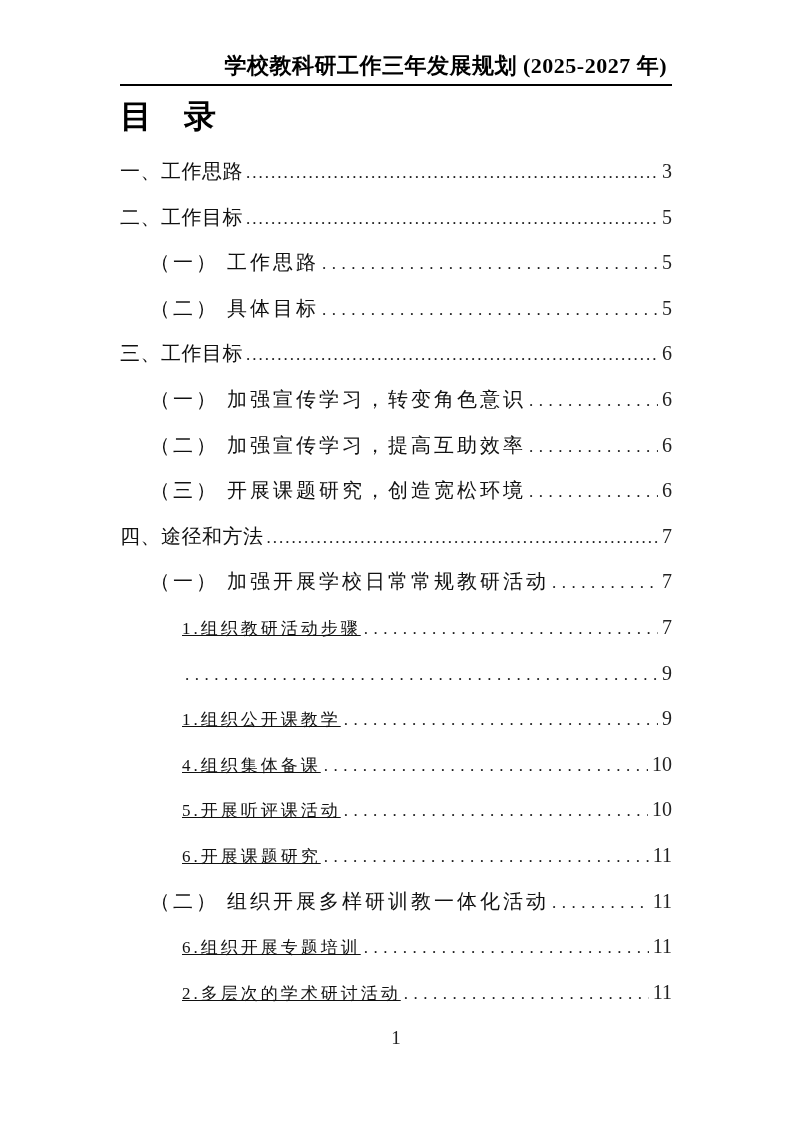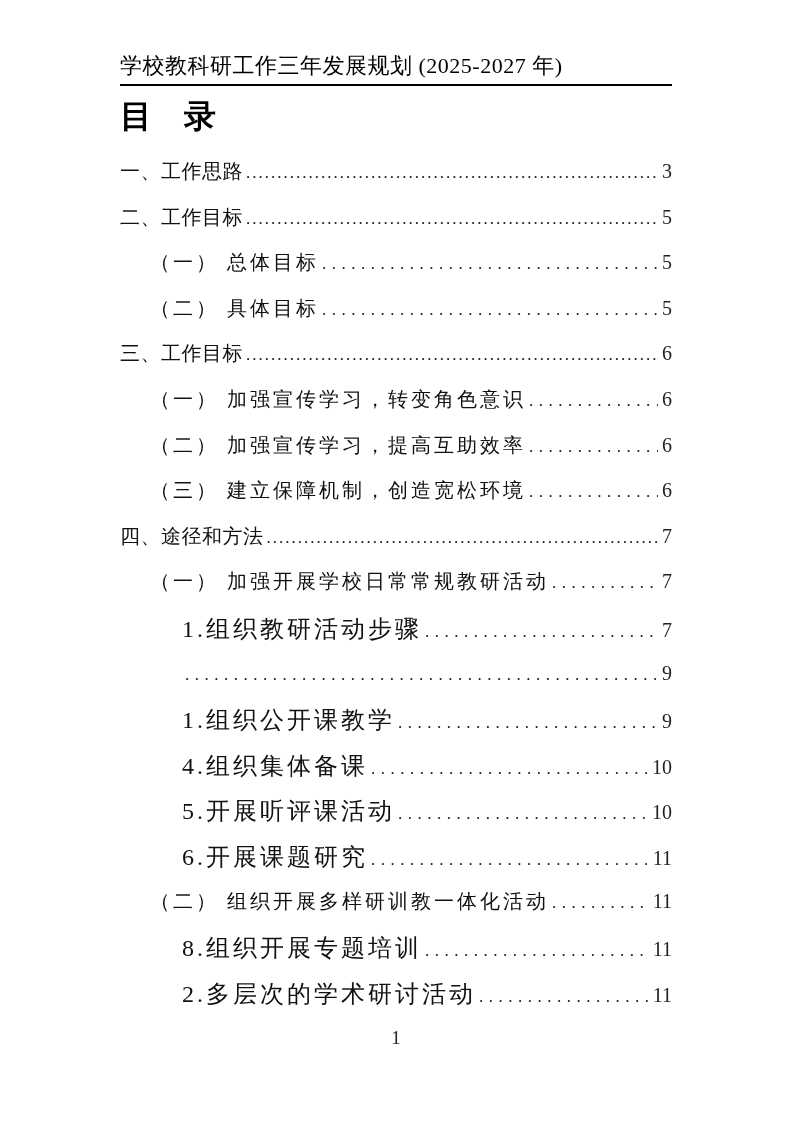--- a/index.html
+++ b/index.html
@@ -13,23 +13,23 @@
     height: 1122px;
     background: #ffffff;
     color: #000;
     font-family: "Liberation Serif", "DejaVu Serif", serif;
     overflow: hidden;
     box-sizing: border-box;
     padding: 52px 121px 0 120px;
   }
   .doc-header {
     font-size: 22px;
-    font-weight: normal;
+    font-weight: bold;
     line-height: 28px;
-    text-align: left;
+    text-align: right;
     padding: 0 5px 4px 0;
     border-bottom: 2px solid #000;
     letter-spacing: 0.5px;
     white-space: nowrap;
   }
   .toc-title {
     margin-top: 10px;
     text-align: left;
     font-size: 32px;
     font-weight: bold;
@@ -49,21 +49,21 @@
   .toc-label {
     white-space: nowrap;
     font-size: 20px;
     line-height: 1;
     color: #111;
   }
   .lvl1 .toc-label { letter-spacing: 0.5px; }
   .lvl2 { padding-left: 30px; }
   .lvl2 .toc-label { letter-spacing: 3px; }
   .lvl3 { padding-left: 62px; }
-  .lvl3 .toc-label { font-size: 24px; letter-spacing: 3px; }
+  .lvl3 .toc-label { font-size: 17px; letter-spacing: 3px; text-decoration: underline; }
   .dots {
     flex: 1;
     min-width: 0;
     overflow: hidden;
     white-space: nowrap;
     font-size: 17px;
     line-height: 1;
     color: #1a1a1a;
     letter-spacing: 2px;
     margin: 0 2px 0 3px;
@@ -98,21 +98,21 @@
       <span class="toc-label">一、工作思路</span>
       <span class="dots">............................................................................................................................................................................................................................</span>
       <span class="toc-page">3</span>
     </div>
       <div class="toc-row lvl1">
       <span class="toc-label">二、工作目标</span>
       <span class="dots">............................................................................................................................................................................................................................</span>
       <span class="toc-page">5</span>
     </div>
       <div class="toc-row lvl2">
-      <span class="toc-label">（一） 总体目标</span>
+      <span class="toc-label">（一） 工作思路</span>
       <span class="dots">............................................................................................................................................................................................................................</span>
       <span class="toc-page">5</span>
     </div>
       <div class="toc-row lvl2">
       <span class="toc-label">（二） 具体目标</span>
       <span class="dots">............................................................................................................................................................................................................................</span>
       <span class="toc-page">5</span>
     </div>
       <div class="toc-row lvl1">
       <span class="toc-label">三、工作目标</span>
@@ -123,21 +123,21 @@
       <span class="toc-label">（一） 加强宣传学习，转变角色意识</span>
       <span class="dots">............................................................................................................................................................................................................................</span>
       <span class="toc-page">6</span>
     </div>
       <div class="toc-row lvl2">
       <span class="toc-label">（二） 加强宣传学习，提高互助效率</span>
       <span class="dots">............................................................................................................................................................................................................................</span>
       <span class="toc-page">6</span>
     </div>
       <div class="toc-row lvl2">
-      <span class="toc-label">（三） 建立保障机制，创造宽松环境</span>
+      <span class="toc-label">（三） 开展课题研究，创造宽松环境</span>
       <span class="dots">............................................................................................................................................................................................................................</span>
       <span class="toc-page">6</span>
     </div>
       <div class="toc-row lvl1">
       <span class="toc-label">四、途径和方法</span>
       <span class="dots">............................................................................................................................................................................................................................</span>
       <span class="toc-page">7</span>
     </div>
       <div class="toc-row lvl2">
       <span class="toc-label">（一） 加强开展学校日常常规教研活动</span>
@@ -172,21 +172,21 @@
       <span class="toc-label">6.开展课题研究</span>
       <span class="dots">............................................................................................................................................................................................................................</span>
       <span class="toc-page">11</span>
     </div>
       <div class="toc-row lvl2">
       <span class="toc-label">（二） 组织开展多样研训教一体化活动</span>
       <span class="dots">............................................................................................................................................................................................................................</span>
       <span class="toc-page">11</span>
     </div>
       <div class="toc-row lvl3">
-      <span class="toc-label">8.组织开展专题培训</span>
+      <span class="toc-label">6.组织开展专题培训</span>
       <span class="dots">............................................................................................................................................................................................................................</span>
       <span class="toc-page">11</span>
     </div>
       <div class="toc-row lvl3">
       <span class="toc-label">2.多层次的学术研讨活动</span>
       <span class="dots">............................................................................................................................................................................................................................</span>
       <span class="toc-page">11</span>
     </div>
     </div>
 

